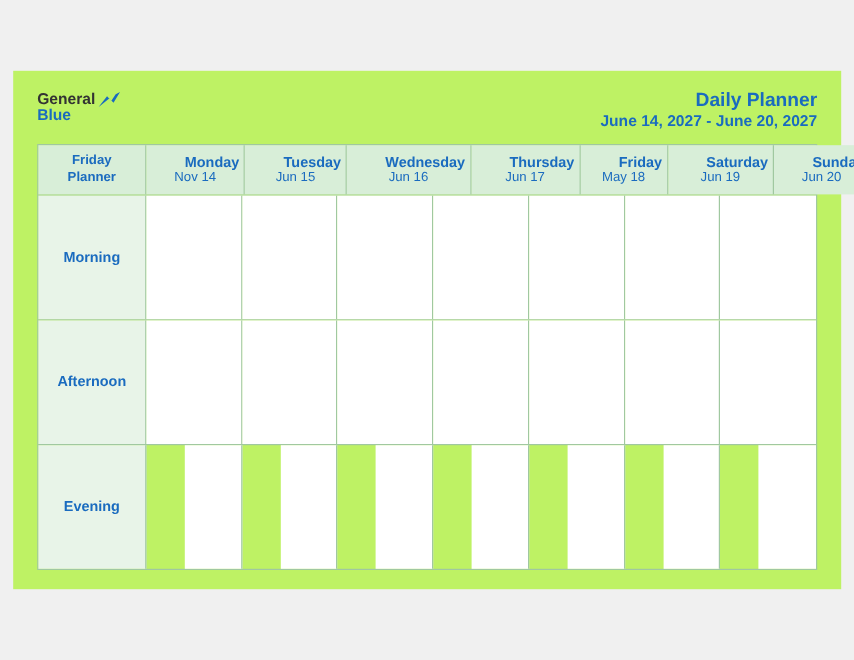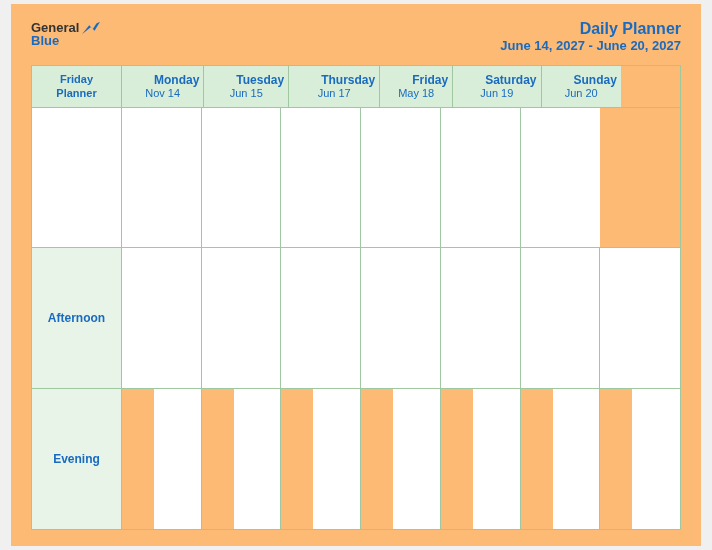--- a/index.html
+++ b/index.html
@@ -7,23 +7,23 @@
       font-family: Arial, sans-serif;
       background: #f0f0f0;
       display: flex;
       justify-content: center;
       align-items: center;
       width: 712px;
       height: 550px;
       overflow: hidden;
     }
     .page {
-      background: #fdba74;
+      background: #bef264;
       width: 690px;
-      height: 542px;
+      height: 432px;
       padding: 16px 20px 16px 20px;
       display: flex;
       flex-direction: column;
     }
     .header {
       display: flex;
       justify-content: space-between;
       align-items: flex-start;
       margin-bottom: 12px;
     }
@@ -174,39 +174,46 @@
 
     <div class="cal-header-cell">
       <span class="day-name">Monday</span>
       <span class="day-date">Nov 14</span>
     </div>
         <div class="cal-header-cell">
       <span class="day-name">Tuesday</span>
       <span class="day-date">Jun 15</span>
     </div>
         <div class="cal-header-cell">
+      <span class="day-name">Wednesday</span>
+      <span class="day-date">Jun 16</span>
+    </div>
+        <div class="cal-header-cell">
       <span class="day-name">Thursday</span>
       <span class="day-date">Jun 17</span>
     </div>
         <div class="cal-header-cell">
       <span class="day-name">Friday</span>
       <span class="day-date">May 18</span>
     </div>
         <div class="cal-header-cell">
       <span class="day-name">Saturday</span>
       <span class="day-date">Jun 19</span>
     </div>
         <div class="cal-header-cell">
       <span class="day-name">Sunday</span>
       <span class="day-date">Jun 20</span>
     </div>
       </div>
     <div class="cal-body">
 
     <div class="cal-row">
+          <div class="cal-time-cell">
+            <span class="time-label">Morning</span>
+          </div>
           <div class="cal-cell"></div>
           <div class="cal-cell"></div>
           <div class="cal-cell"></div>
           <div class="cal-cell"></div>
           <div class="cal-cell"></div>
           <div class="cal-cell"></div>
           <div class="cal-cell"></div>
         </div>
         <div class="cal-row">
           <div class="cal-time-cell">

